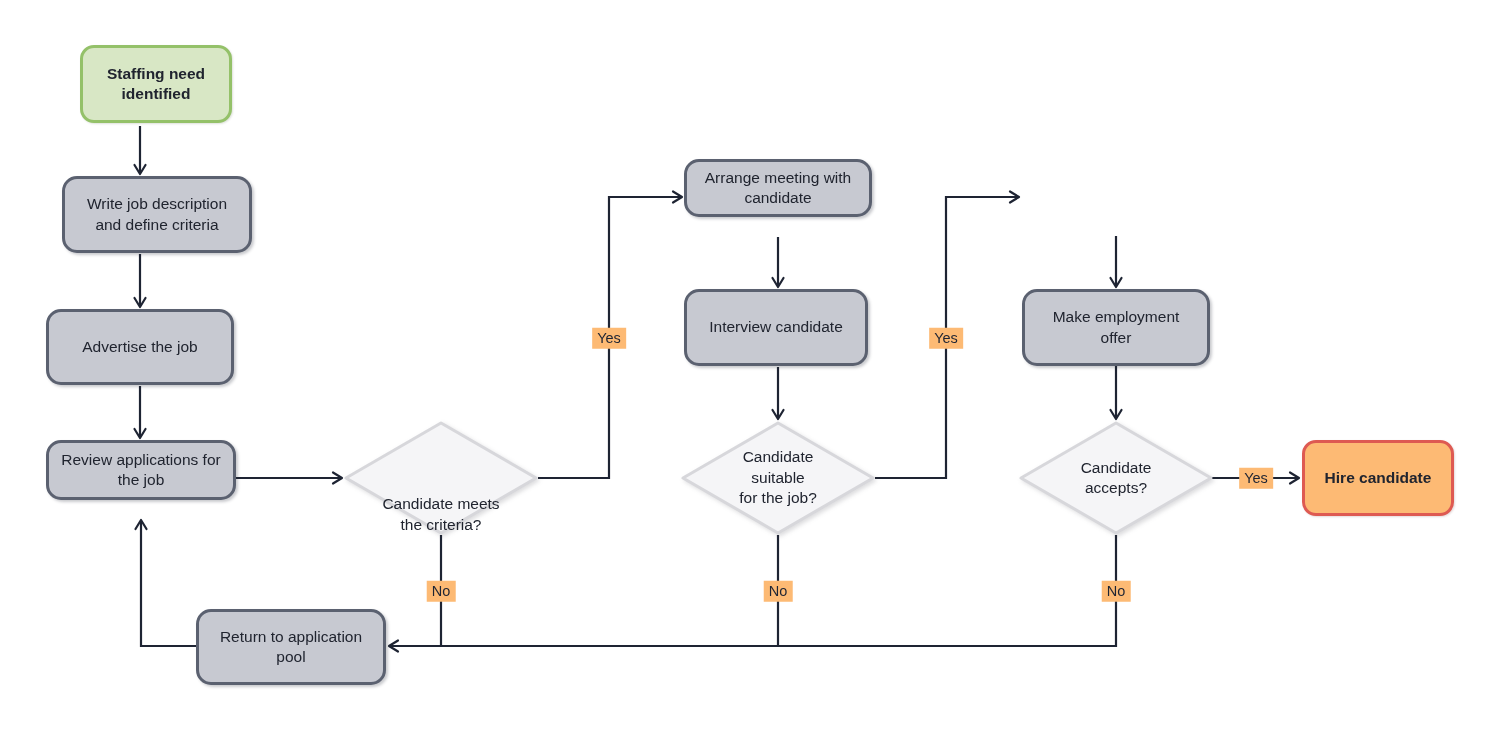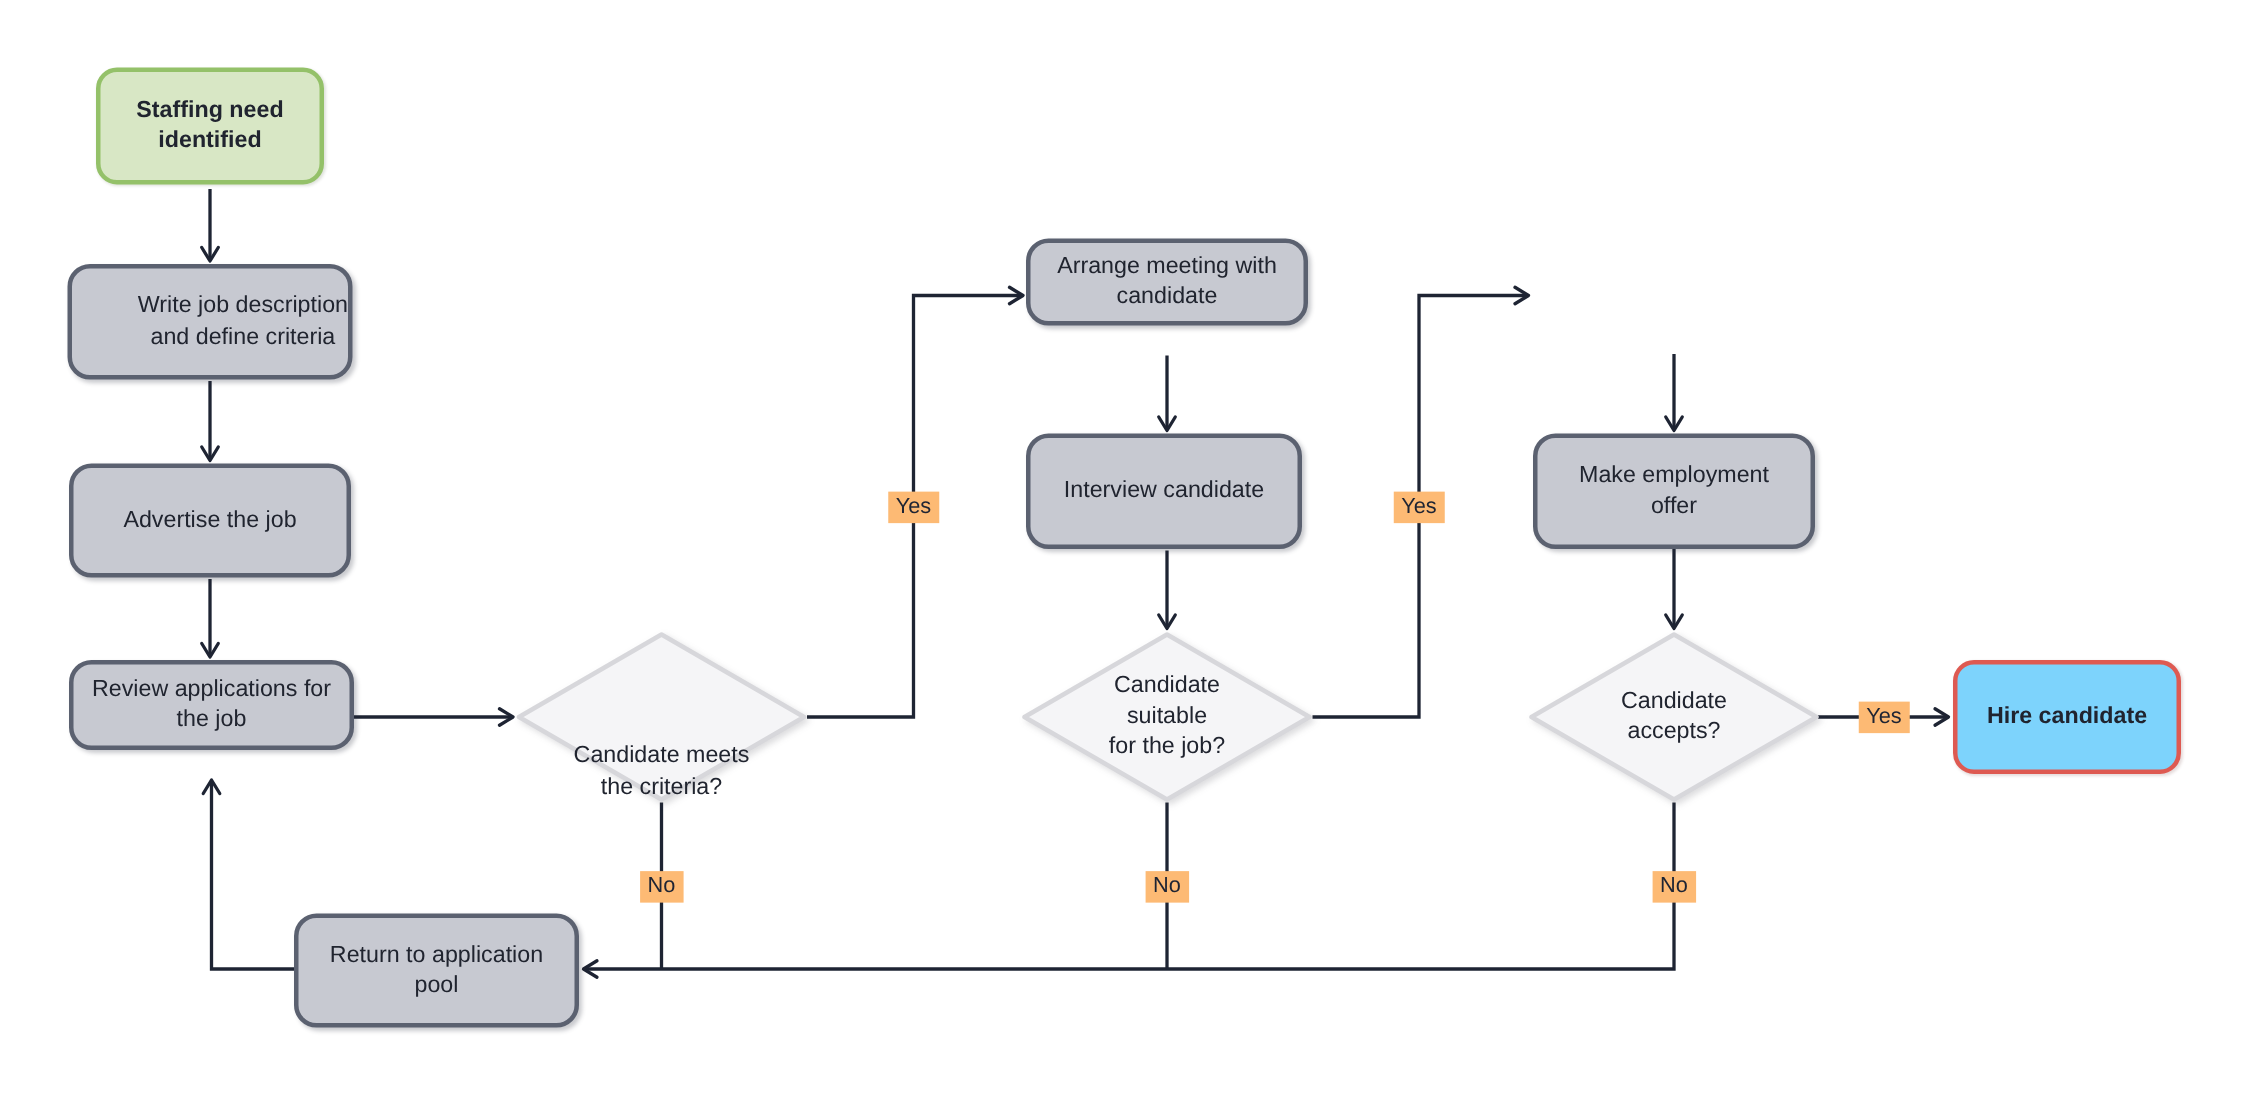--- a/index.html
+++ b/index.html
@@ -14,23 +14,24 @@
     text-align:center;box-sizing:border-box;color:#20242f;font-size:15.5px;line-height:1.32;
     white-space:pre-line;
   }
   .process{
     background:#c7c9d1;border:3px solid #5b6170;border-radius:15px;
     box-shadow:2px 2px 3px rgba(40,44,60,0.25);
   }
   .start{
     background:#d8e7c5;border:3px solid #94c169;border-radius:14px;font-weight:700;
     box-shadow:1px 1px 2px rgba(40,60,20,0.15);
+    margin-left:16px;
   }
   .end{
-    background:#7dd3fc;border:3px solid #de5a52;border-radius:14px;font-weight:700;
+    background:#fdba74;border:3px solid #de5a52;border-radius:14px;font-weight:700;
     box-shadow:1px 1px 2px rgba(80,20,20,0.15);
   }
   .diamond{background:transparent;border:none;}
   .diamond svg{position:absolute;left:0;top:0;filter:drop-shadow(2px 2px 2px rgba(60,60,70,0.18));}
   .diamond .dlabel{position:relative;z-index:2;}
   .edge-label{
     position:absolute;z-index:3;transform:translate(-50%,-50%);
     background:#fdba74;color:#1e2433;font-size:14.5px;padding:3px 5px;line-height:1;
   }
 </style>
@@ -60,21 +61,21 @@
     <path class="wire" d="M778,535 V646"></path>
     <path class="wire" d="M1116,535 V646 H390" marker-end="url(#arrowhead)"></path>
     <path class="wire" d="M196,646 H141 V521" marker-end="url(#arrowhead)"></path>
   </svg>
 
   <div class="node start" style="left:64px;top:45px;width:152px;height:78px;">
     <div>Staffing need
 identified</div>
   </div>
 
-  <div class="node process" style="left:45px;top:176px;width:190px;height:77px;justify-content:flex-end;">
+  <div class="node process" style="left:62px;top:176px;width:190px;height:77px;">
     <div>Write job description
 and define criteria</div>
   </div>
 
   <div class="node process" style="left:46px;top:309px;width:188px;height:76px;">
     <div>Advertise the job</div>
   </div>
 
   <div class="node process" style="left:46px;top:440px;width:190px;height:60px;">
     <div>Review applications for

